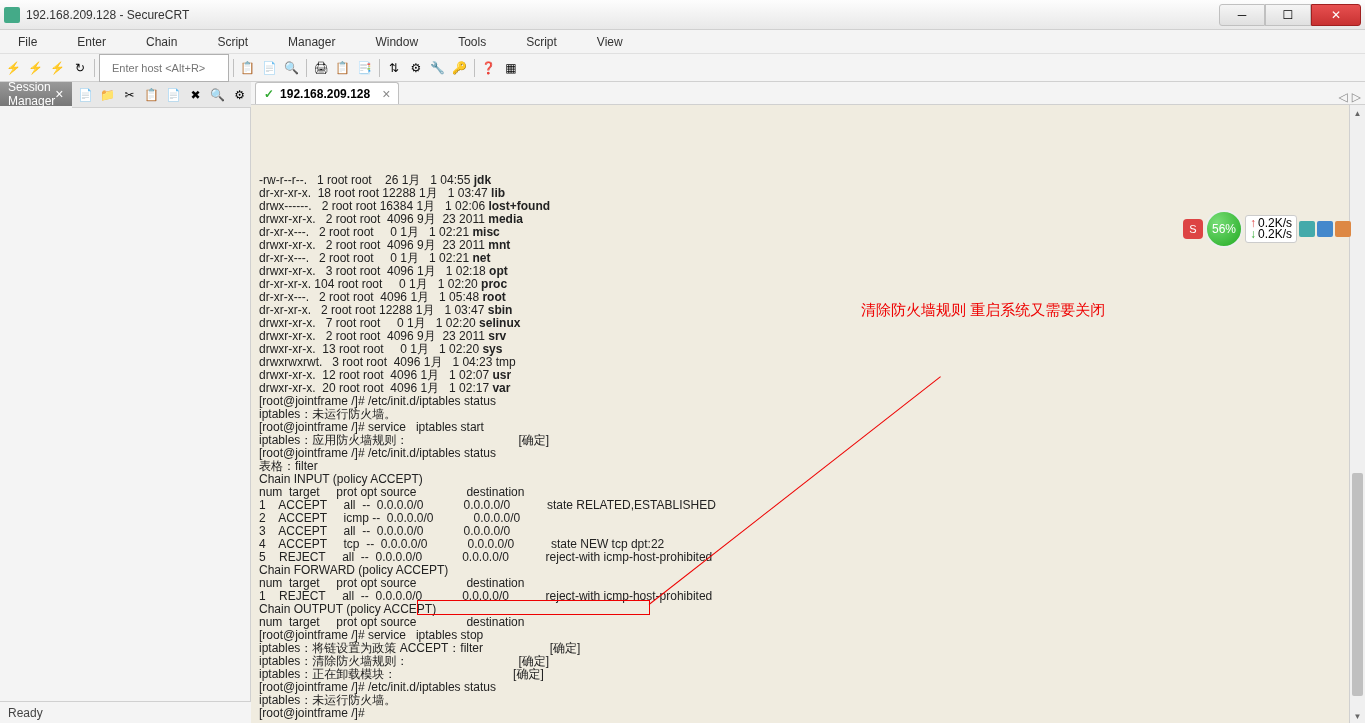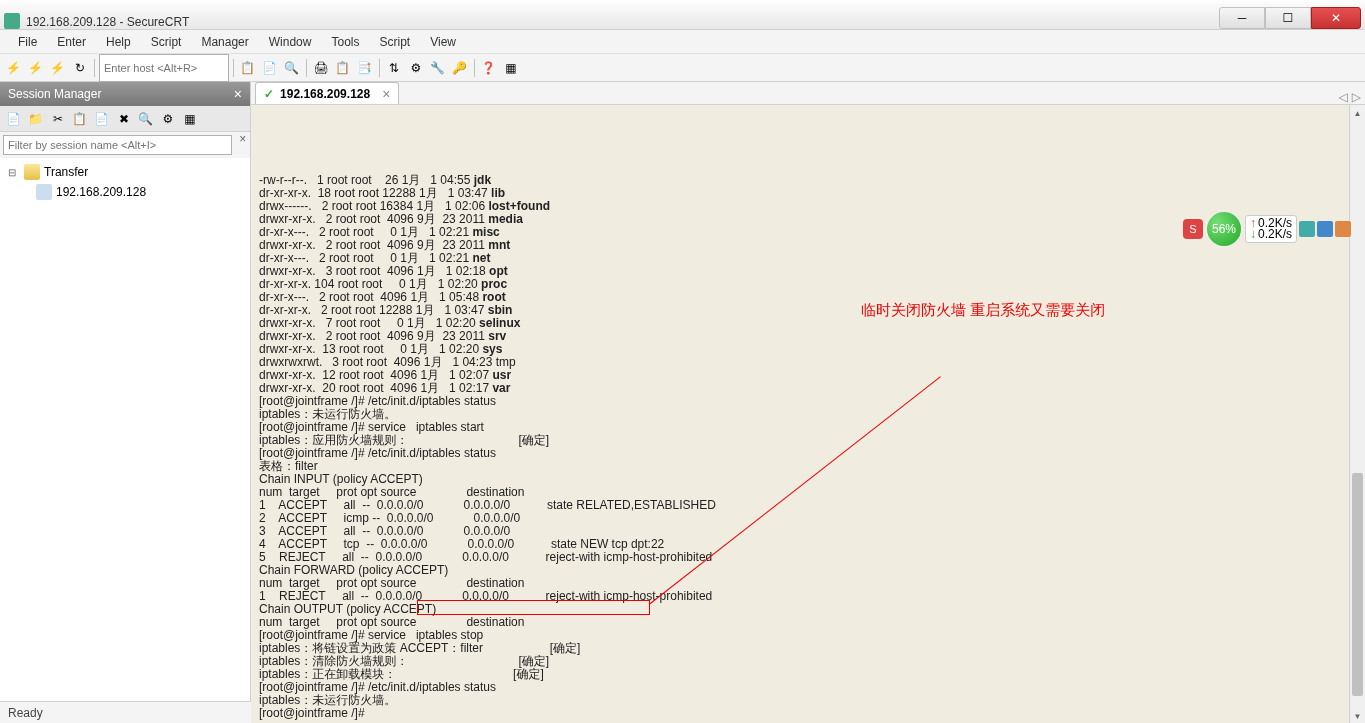--- a/index.html
+++ b/index.html
@@ -1,36 +1,36 @@
 <!DOCTYPE html>
 <html><head>
   <meta charset="utf-8">
   <style>
     * { margin: 0; padding: 0; box-sizing: border-box; font-family: "Segoe UI", Tahoma, sans-serif; font-size: 12px; }
     body { background: #fff; overflow: hidden; }
     
-    .titlebar { height: 30px; background: linear-gradient(to bottom, #fdfdfd, #e8e8e8); display: flex; align-items: flex-end; padding: 0 4px; border-bottom: 1px solid #d0d0d0; }
+    .titlebar { height: 30px; background: linear-gradient(to bottom, #fdfdfd, #e8e8e8); display: flex; align-items: center; padding: 0 4px; border-bottom: 1px solid #d0d0d0; }
     .titlebar-icon { width: 16px; height: 16px; margin-right: 6px; background: #4a8; border-radius: 2px; }
     .titlebar-text { flex: 1; color: #333; }
     .window-controls { display: flex; gap: 0; }
     .win-btn { width: 46px; height: 22px; display: flex; align-items: center; justify-content: center; border: 1px solid #c0c0c0; background: linear-gradient(to bottom, #f5f5f5, #e0e0e0); cursor: pointer; }
     .win-btn.close { background: linear-gradient(to bottom, #e75050, #c83232); color: #fff; border-color: #a02020; width: 50px; border-radius: 0 3px 3px 0; }
     .win-btn.min { border-radius: 3px 0 0 3px; }
     
-    .menubar { height: 24px; background: #f4f4f4; display: flex; align-items: center; padding: 0 8px; gap: 0; border-bottom: 1px solid #e0e0e0; }
+    .menubar { height: 24px; background: #f4f4f4; display: flex; align-items: center; padding: 0 8px; gap: 20px; border-bottom: 1px solid #e0e0e0; }
     .menu-item { padding: 3px 10px; cursor: pointer; color: #333; }
     
     .toolbar { height: 28px; background: #f4f4f4; display: flex; align-items: center; padding: 0 4px; gap: 2px; border-bottom: 1px solid #d0d0d0; }
     .tb-btn { width: 20px; height: 20px; display: flex; align-items: center; justify-content: center; cursor: pointer; border-radius: 2px; }
     .tb-sep { width: 1px; height: 18px; background: #c0c0c0; margin: 0 2px; }
-    .host-input { width: 130px; height: 28px; border: 1px solid #b0b0b0; padding: 0 4px; font-size: 11px; color: #888; background: #fff; }
+    .host-input { width: 130px; height: 28px; border: 1px solid #b0b0b0; padding: 0 12px; font-size: 11px; color: #888; background: #fff; }
     
     .main-area { display: flex; height: calc(100vh - 104px); position: relative; }
     
-    .sidebar { width: 251px; background: #f4f4f4; border-right: 1px solid #d0d0d0; display: flex; flex-direction: column; }
+    .sidebar { width: 251px; background: #f4f4f4; border-right: 1px solid #d0d0d0; display: flex; flex-direction: row; }
     .sidebar-header { height: 24px; background: linear-gradient(to bottom, #999, #777); color: #fff; display: flex; align-items: center; padding: 0 8px; font-size: 12px; }
     .sidebar-header-close { margin-left: auto; cursor: pointer; color: #fff; font-size: 14px; }
     .sidebar-toolbar { height: 26px; background: #e8e8e8; display: flex; align-items: center; padding: 0 4px; gap: 2px; border-bottom: 1px solid #d0d0d0; }
     .filter-input { width: 100%; height: 20px; border: 1px solid #b0b0b0; padding: 0 4px; font-size: 11px; color: #888; margin: 3px; background: #fff; }
     .filter-row { display: flex; }
     .filter-x { width: 16px; text-align: center; color: #666; cursor: pointer; }
     .tree { padding: 4px; background: #fff; flex: 1; }
     .tree-node { display: flex; align-items: center; padding: 2px 4px; gap: 4px; cursor: pointer; }
     .tree-expander { width: 12px; font-size: 10px; color: #666; }
     .tree-icon { width: 16px; height: 16px; }
@@ -85,21 +85,21 @@
   <div class="window-controls">
     <div class="win-btn min">─</div>
     <div class="win-btn">☐</div>
     <div class="win-btn close">✕</div>
   </div>
 </div>
 
 <div class="menubar">
   <div class="menu-item">File</div>
   <div class="menu-item">Enter</div>
-  <div class="menu-item">Help</div>
+  <div class="menu-item">Chain</div>
   <div class="menu-item">Script</div>
   <div class="menu-item">Manager</div>
   <div class="menu-item">Window</div>
   <div class="menu-item">Tools</div>
   <div class="menu-item">Script</div>
   <div class="menu-item">View</div>
 </div>
 
 <div class="toolbar">
   <div class="tb-btn">
@@ -200,21 +200,21 @@
         <span class="tab-close">×</span>
       </div>
       <div class="tabs-nav">
         <span>◁</span>
         <span>▷</span>
       </div>
     </div>
     <div class="terminal-wrapper">
       <div class="terminal" id="terminal">
         <div class="highlight-box" style="left:166px; top:495px; width:233px; height:15px;"></div>
-        <div class="annotation" style="left:610px; top:198px;">临时关闭防火墙 重启系统又需要关闭</div>
+        <div class="annotation" style="left:610px; top:198px;">清除防火墙规则 重启系统又需要关闭</div>
         <div class="arrow-line" style="left:398px; top:499px; width:370px; transform: rotate(-38deg);"></div>
       <div class="terminal-line"><span>-rw-r--r--.   1 root root    26 1月   1 04:55 </span><span class="bold">jdk</span></div><div class="terminal-line"><span>dr-xr-xr-x.  18 root root 12288 1月   1 03:47 </span><span class="bold">lib</span></div><div class="terminal-line"><span>drwx------.   2 root root 16384 1月   1 02:06 </span><span class="bold">lost+found</span></div><div class="terminal-line"><span>drwxr-xr-x.   2 root root  4096 9月  23 2011 </span><span class="bold">media</span></div><div class="terminal-line"><span>dr-xr-x---.   2 root root     0 1月   1 02:21 </span><span class="bold">misc</span></div><div class="terminal-line"><span>drwxr-xr-x.   2 root root  4096 9月  23 2011 </span><span class="bold">mnt</span></div><div class="terminal-line"><span>dr-xr-x---.   2 root root     0 1月   1 02:21 </span><span class="bold">net</span></div><div class="terminal-line"><span>drwxr-xr-x.   3 root root  4096 1月   1 02:18 </span><span class="bold">opt</span></div><div class="terminal-line"><span>dr-xr-xr-x. 104 root root     0 1月   1 02:20 </span><span class="bold">proc</span></div><div class="terminal-line"><span>dr-xr-x---.   2 root root  4096 1月   1 05:48 </span><span class="bold">root</span></div><div class="terminal-line"><span>dr-xr-xr-x.   2 root root 12288 1月   1 03:47 </span><span class="bold">sbin</span></div><div class="terminal-line"><span>drwxr-xr-x.   7 root root     0 1月   1 02:20 </span><span class="bold">selinux</span></div><div class="terminal-line"><span>drwxr-xr-x.   2 root root  4096 9月  23 2011 </span><span class="bold">srv</span></div><div class="terminal-line"><span>drwxr-xr-x.  13 root root     0 1月   1 02:20 </span><span class="bold">sys</span></div><div class="terminal-line"><span>drwxrwxrwt.   3 root root  4096 1月   1 04:23 tmp</span></div><div class="terminal-line"><span>drwxr-xr-x.  12 root root  4096 1月   1 02:07 </span><span class="bold">usr</span></div><div class="terminal-line"><span>drwxr-xr-x.  20 root root  4096 1月   1 02:17 </span><span class="bold">var</span></div><div class="terminal-line"><span>[root@jointframe /]# /etc/init.d/iptables status</span></div><div class="terminal-line"><span>iptables：未运行防火墙。</span></div><div class="terminal-line"><span>[root@jointframe /]# service   iptables start</span></div><div class="terminal-line"><span>iptables：应用防火墙规则：                                 [确定]</span></div><div class="terminal-line"><span>[root@jointframe /]# /etc/init.d/iptables status</span></div><div class="terminal-line"><span>表格：filter</span></div><div class="terminal-line"><span>Chain INPUT (policy ACCEPT)</span></div><div class="terminal-line"><span>num  target     prot opt source               destination</span></div><div class="terminal-line"><span>1    ACCEPT     all  --  0.0.0.0/0            0.0.0.0/0           state RELATED,ESTABLISHED</span></div><div class="terminal-line"><span>2    ACCEPT     icmp --  0.0.0.0/0            0.0.0.0/0</span></div><div class="terminal-line"><span>3    ACCEPT     all  --  0.0.0.0/0            0.0.0.0/0</span></div><div class="terminal-line"><span>4    ACCEPT     tcp  --  0.0.0.0/0            0.0.0.0/0           state NEW tcp dpt:22</span></div><div class="terminal-line"><span>5    REJECT     all  --  0.0.0.0/0            0.0.0.0/0           reject-with icmp-host-prohibited</span></div><div class="terminal-line"><span></span></div><div class="terminal-line"><span>Chain FORWARD (policy ACCEPT)</span></div><div class="terminal-line"><span>num  target     prot opt source               destination</span></div><div class="terminal-line"><span>1    REJECT     all  --  0.0.0.0/0            0.0.0.0/0           reject-with icmp-host-prohibited</span></div><div class="terminal-line"><span></span></div><div class="terminal-line"><span>Chain OUTPUT (policy ACCEPT)</span></div><div class="terminal-line"><span>num  target     prot opt source               destination</span></div><div class="terminal-line"><span></span></div><div class="terminal-line"><span>[root@jointframe /]# service   iptables stop</span></div><div class="terminal-line"><span>iptables：将链设置为政策 ACCEPT：filter                    [确定]</span></div><div class="terminal-line"><span>iptables：清除防火墙规则：                                 [确定]</span></div><div class="terminal-line"><span>iptables：正在卸载模块：                                   [确定]</span></div><div class="terminal-line"><span>[root@jointframe /]# /etc/init.d/iptables status</span></div><div class="terminal-line"><span>iptables：未运行防火墙。</span></div><div class="terminal-line"><span>[root@jointframe /]#</span></div></div>
       <div class="scrollbar-v">
         <div class="scroll-arrow">▲</div>
         <div class="scroll-track">
           <div class="scroll-thumb" style="top:60%; height:38%;"></div>
         </div>
         <div class="scroll-arrow">▼</div>
       </div>
     </div>

